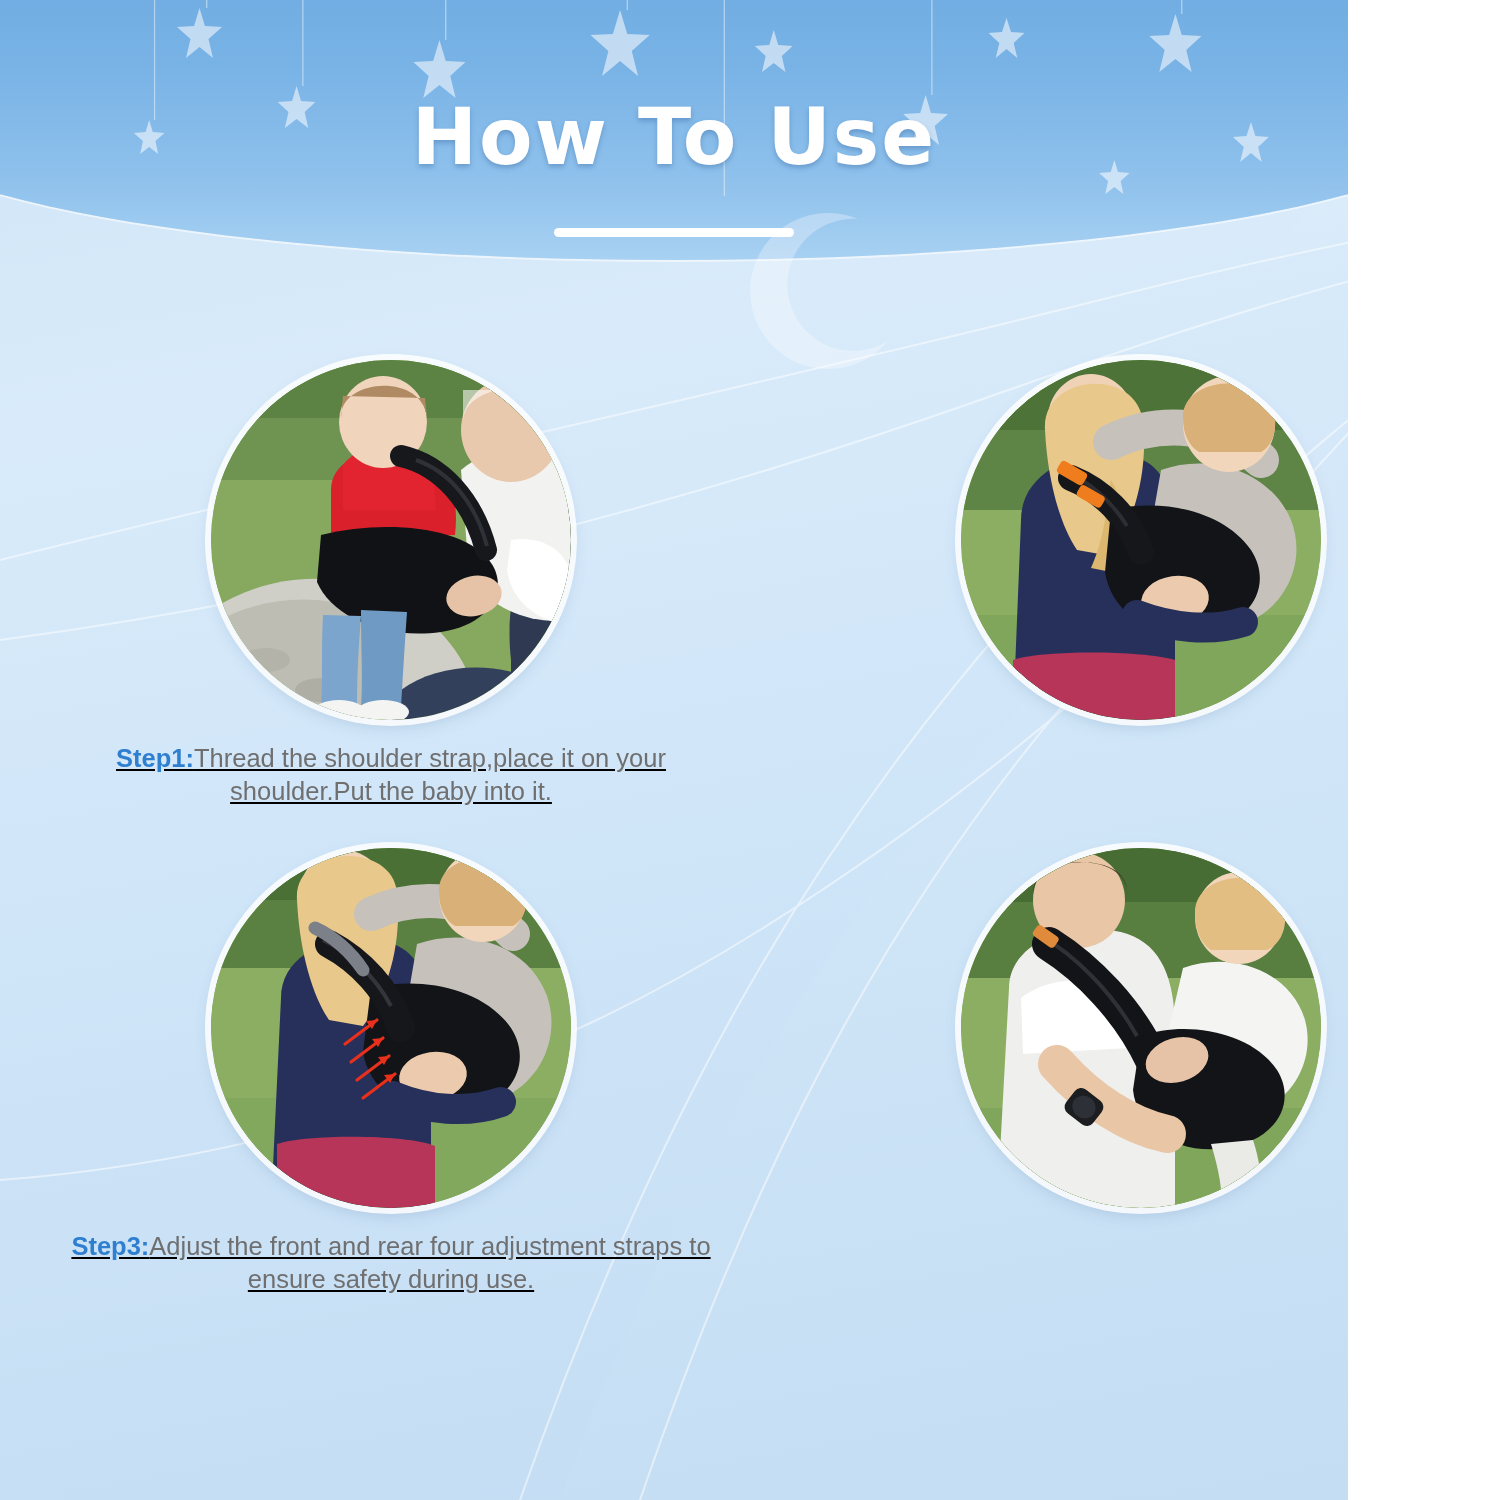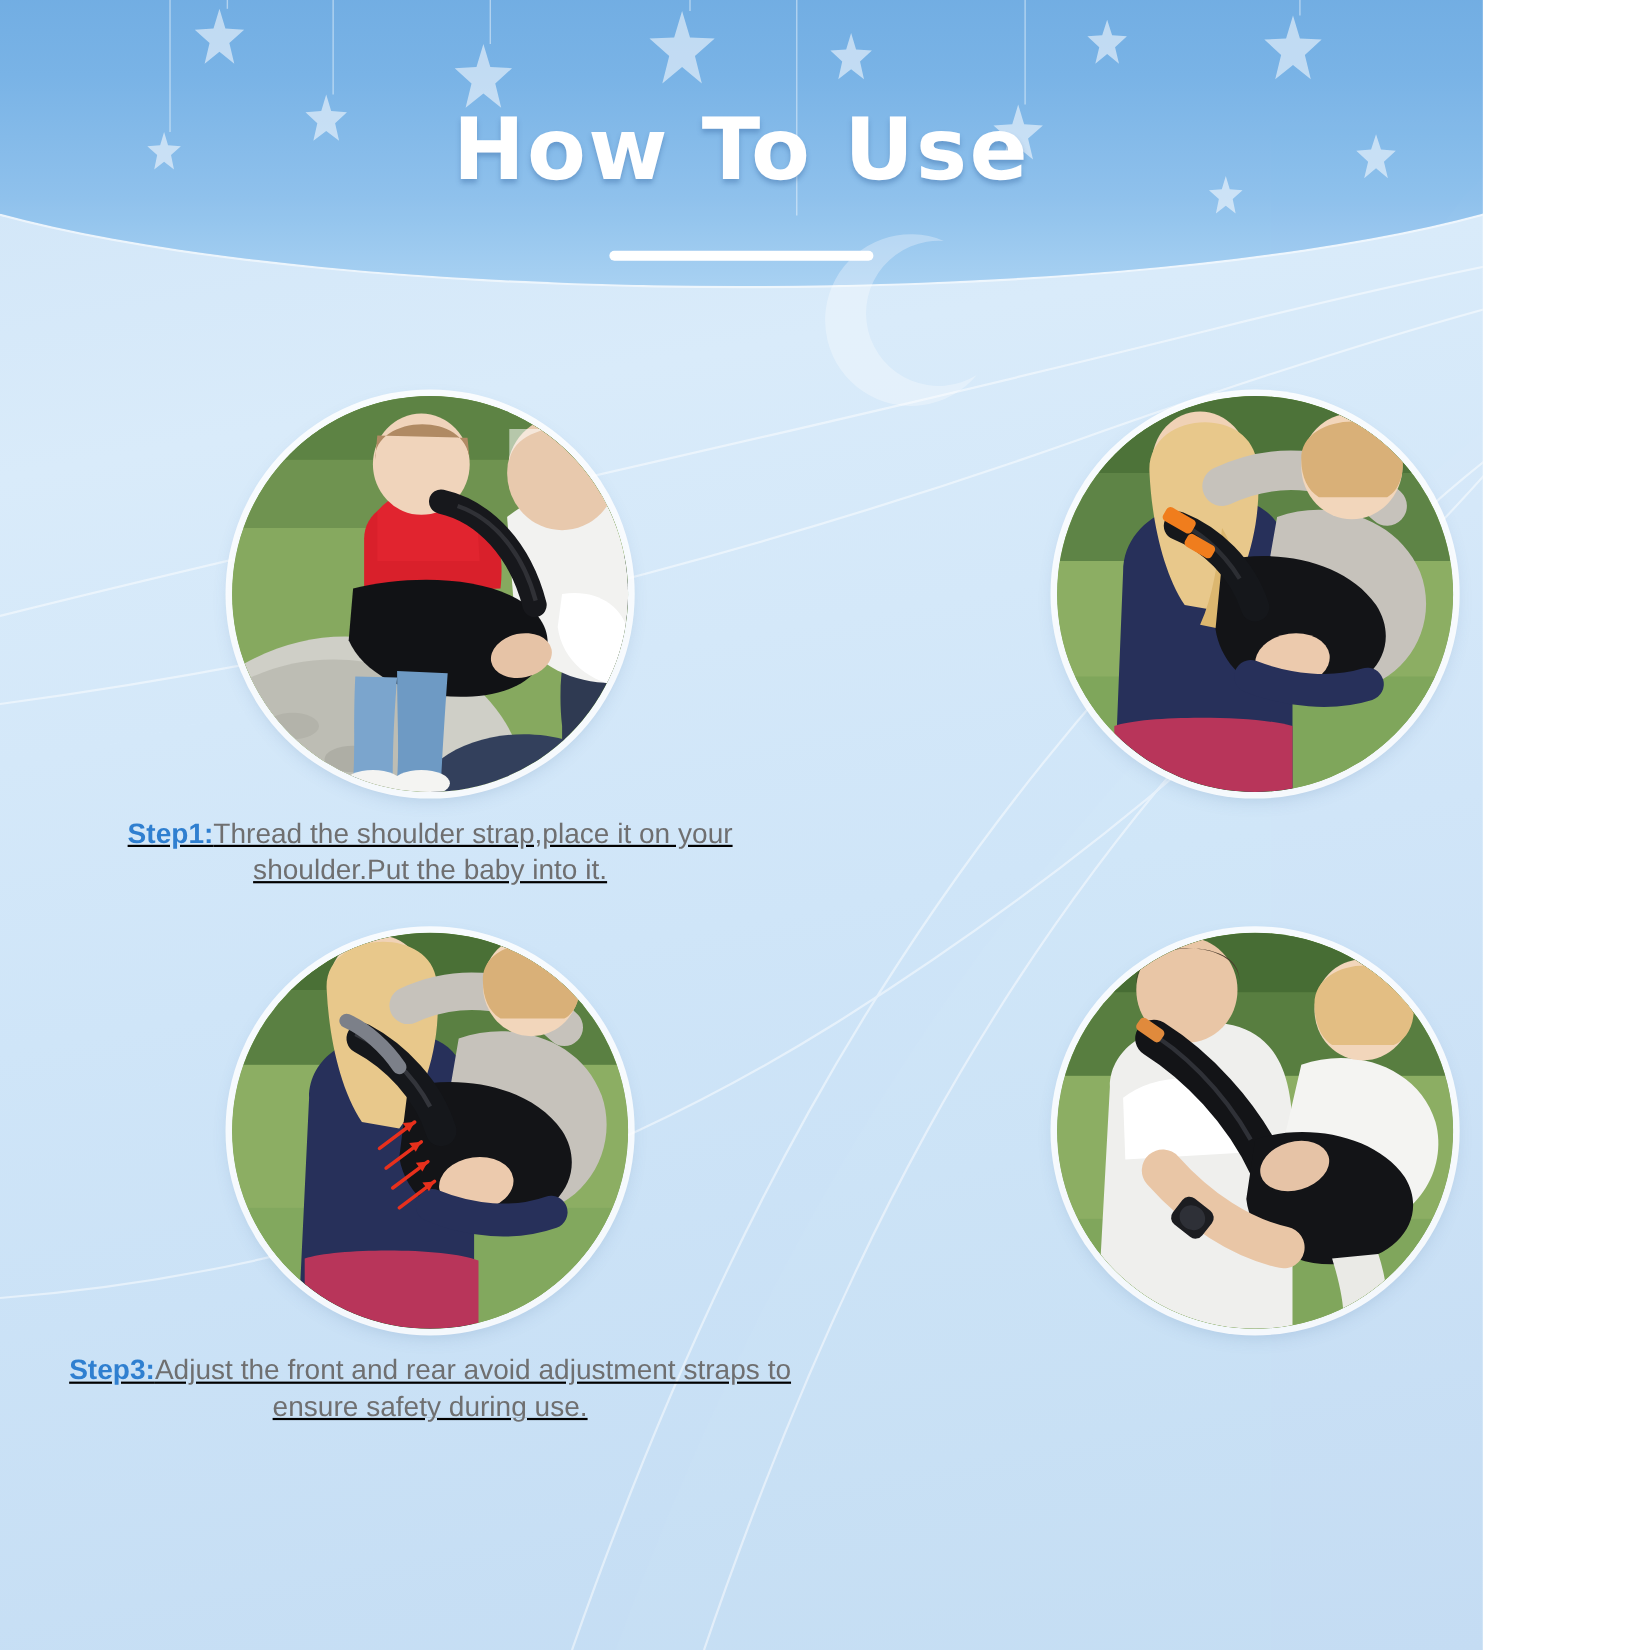--- a/index.html
+++ b/index.html
@@ -294,21 +294,21 @@
               </g>
               <g>
                 <line x1="152" y1="250" x2="184" y2="226"></line>
                 <path d="M184 226 l-11 1 l6 8" fill="#e8301c" stroke="none"></path>
               </g>
             </g>
           </g>
         </svg>
       </div>
       <div class="caption">
-        <span class="step">Step3:</span><span>Adjust the front and rear avoid adjustment straps to ensure safety during use.</span>
+        <span class="step">Step3:</span><span>Adjust the front and rear four adjustment straps to ensure safety during use.</span>
       </div>
     </div>
 
     <div class="cell c4">
       <div class="photo-circle">
         <svg viewBox="0 0 360 360">
           <defs>
               <clipPath id="cp4">
                 <circle cx="180" cy="180" r="180"></circle>
               </clipPath>

